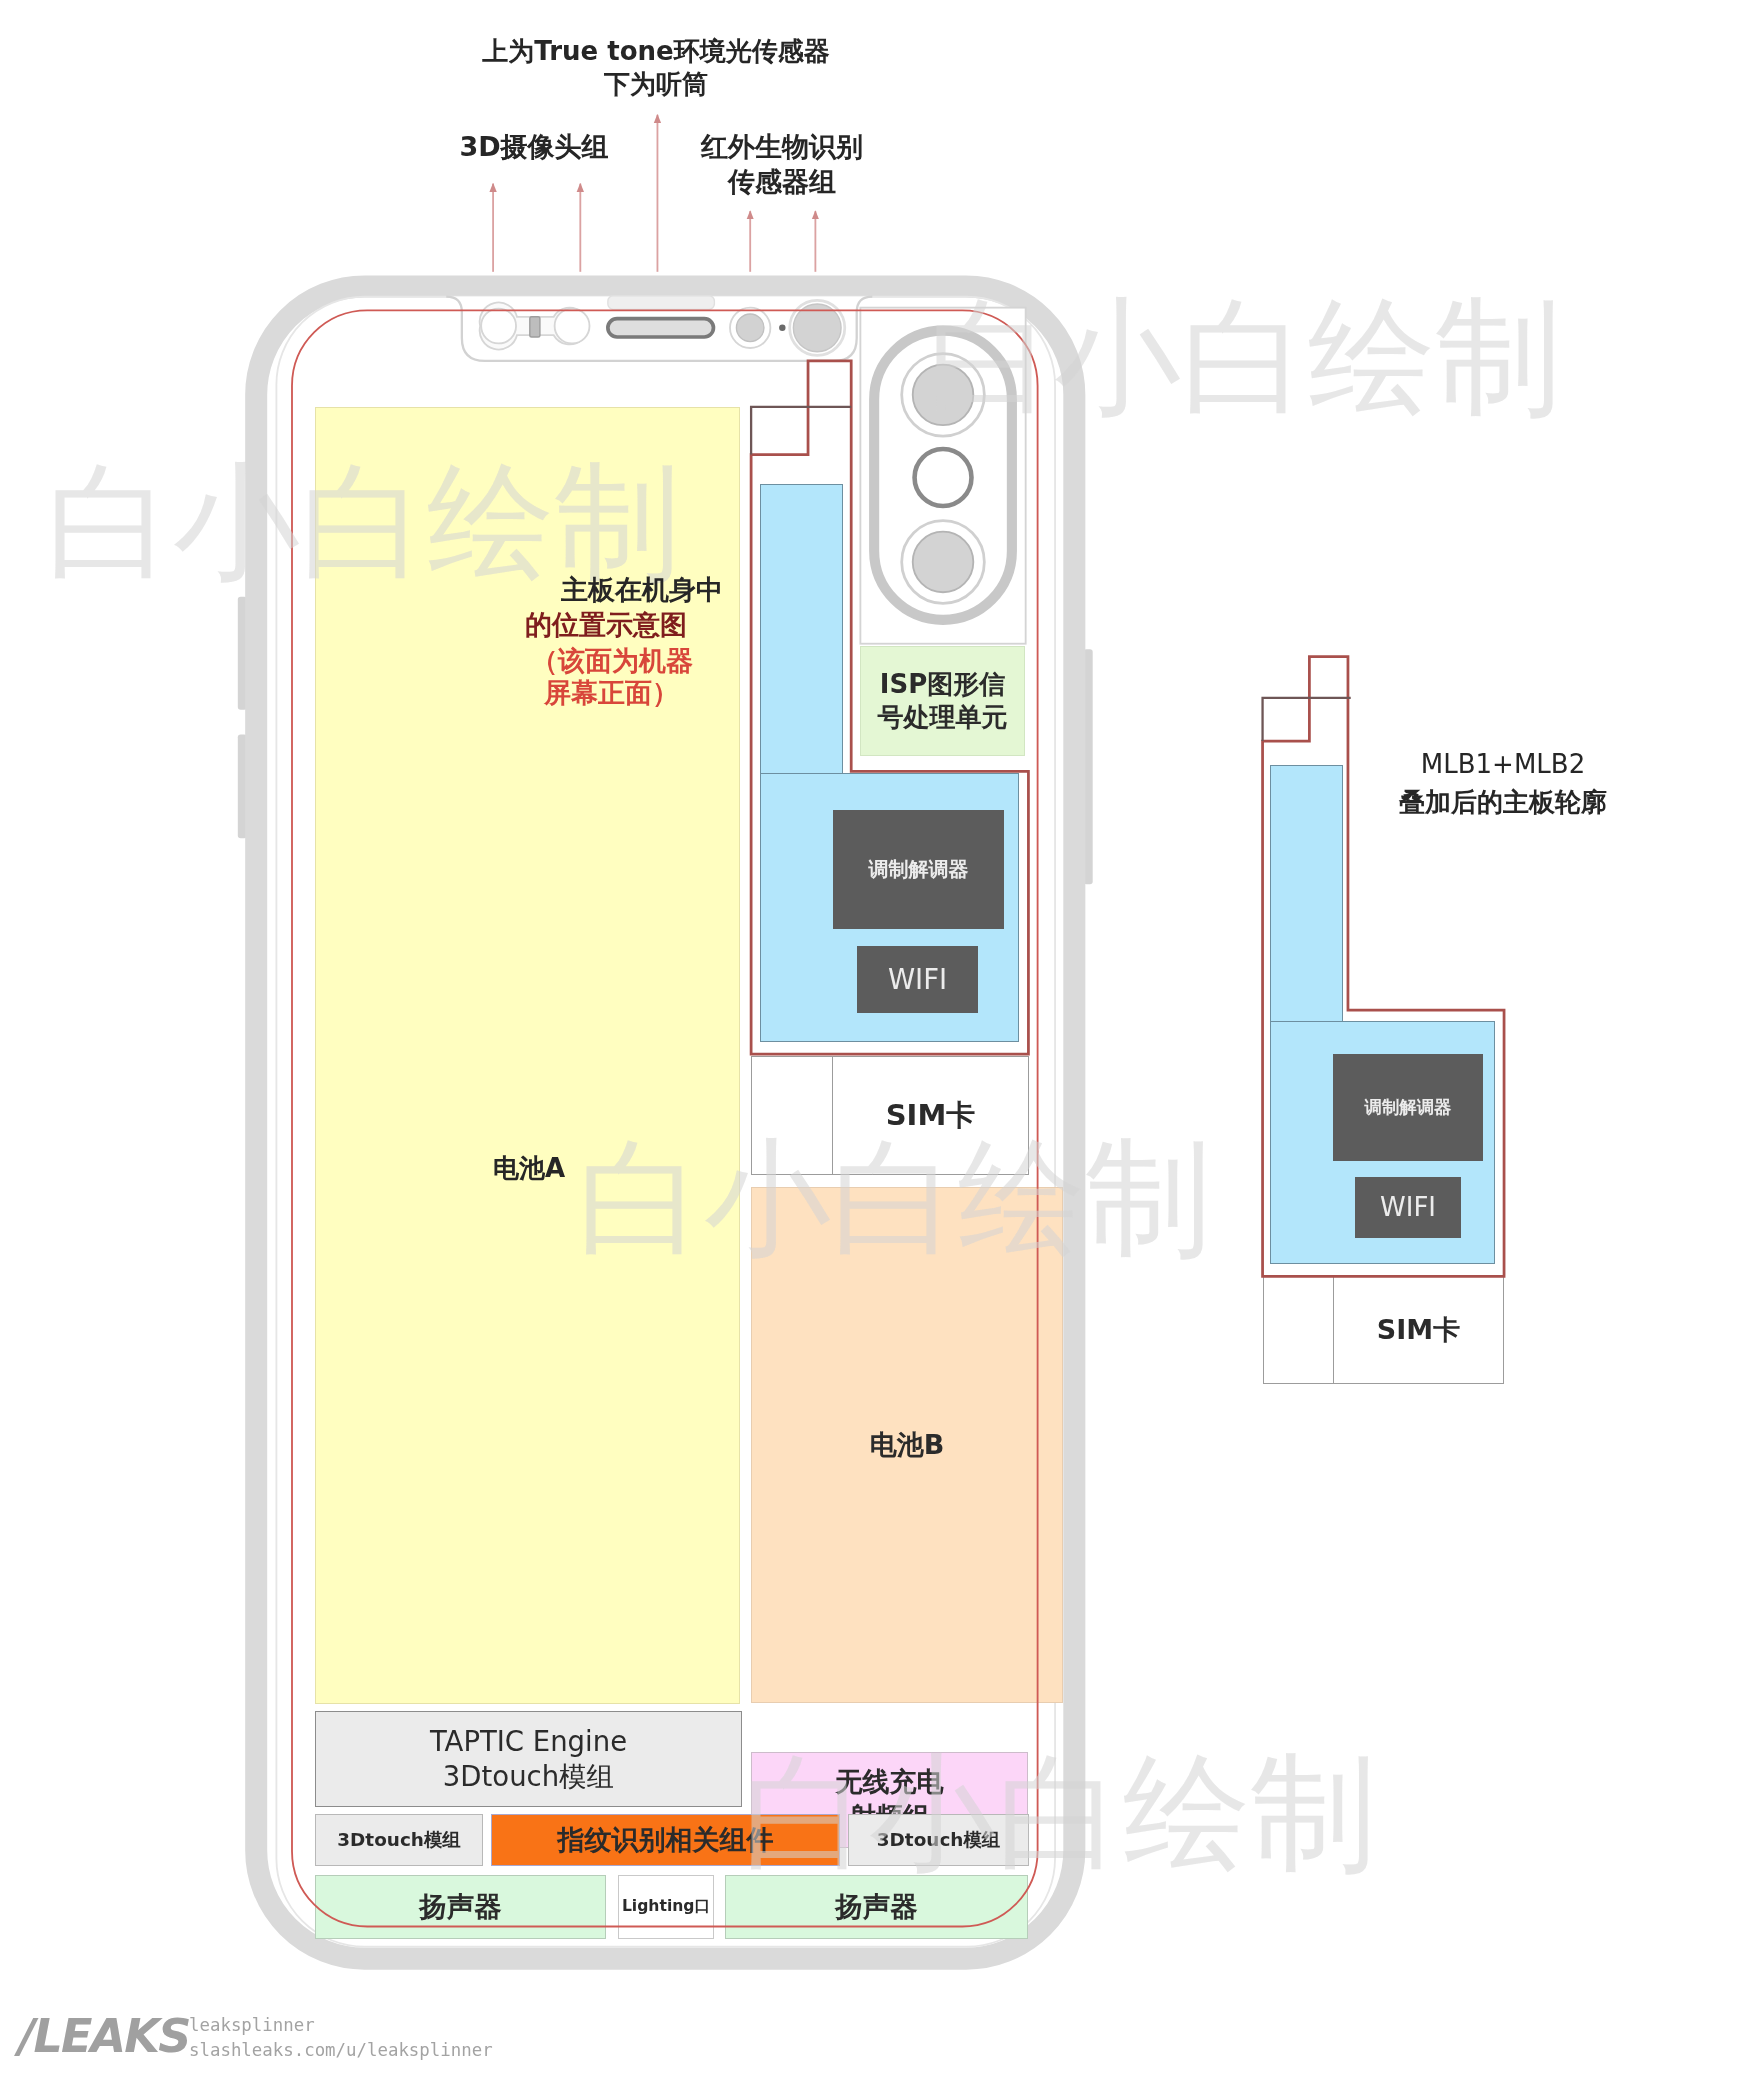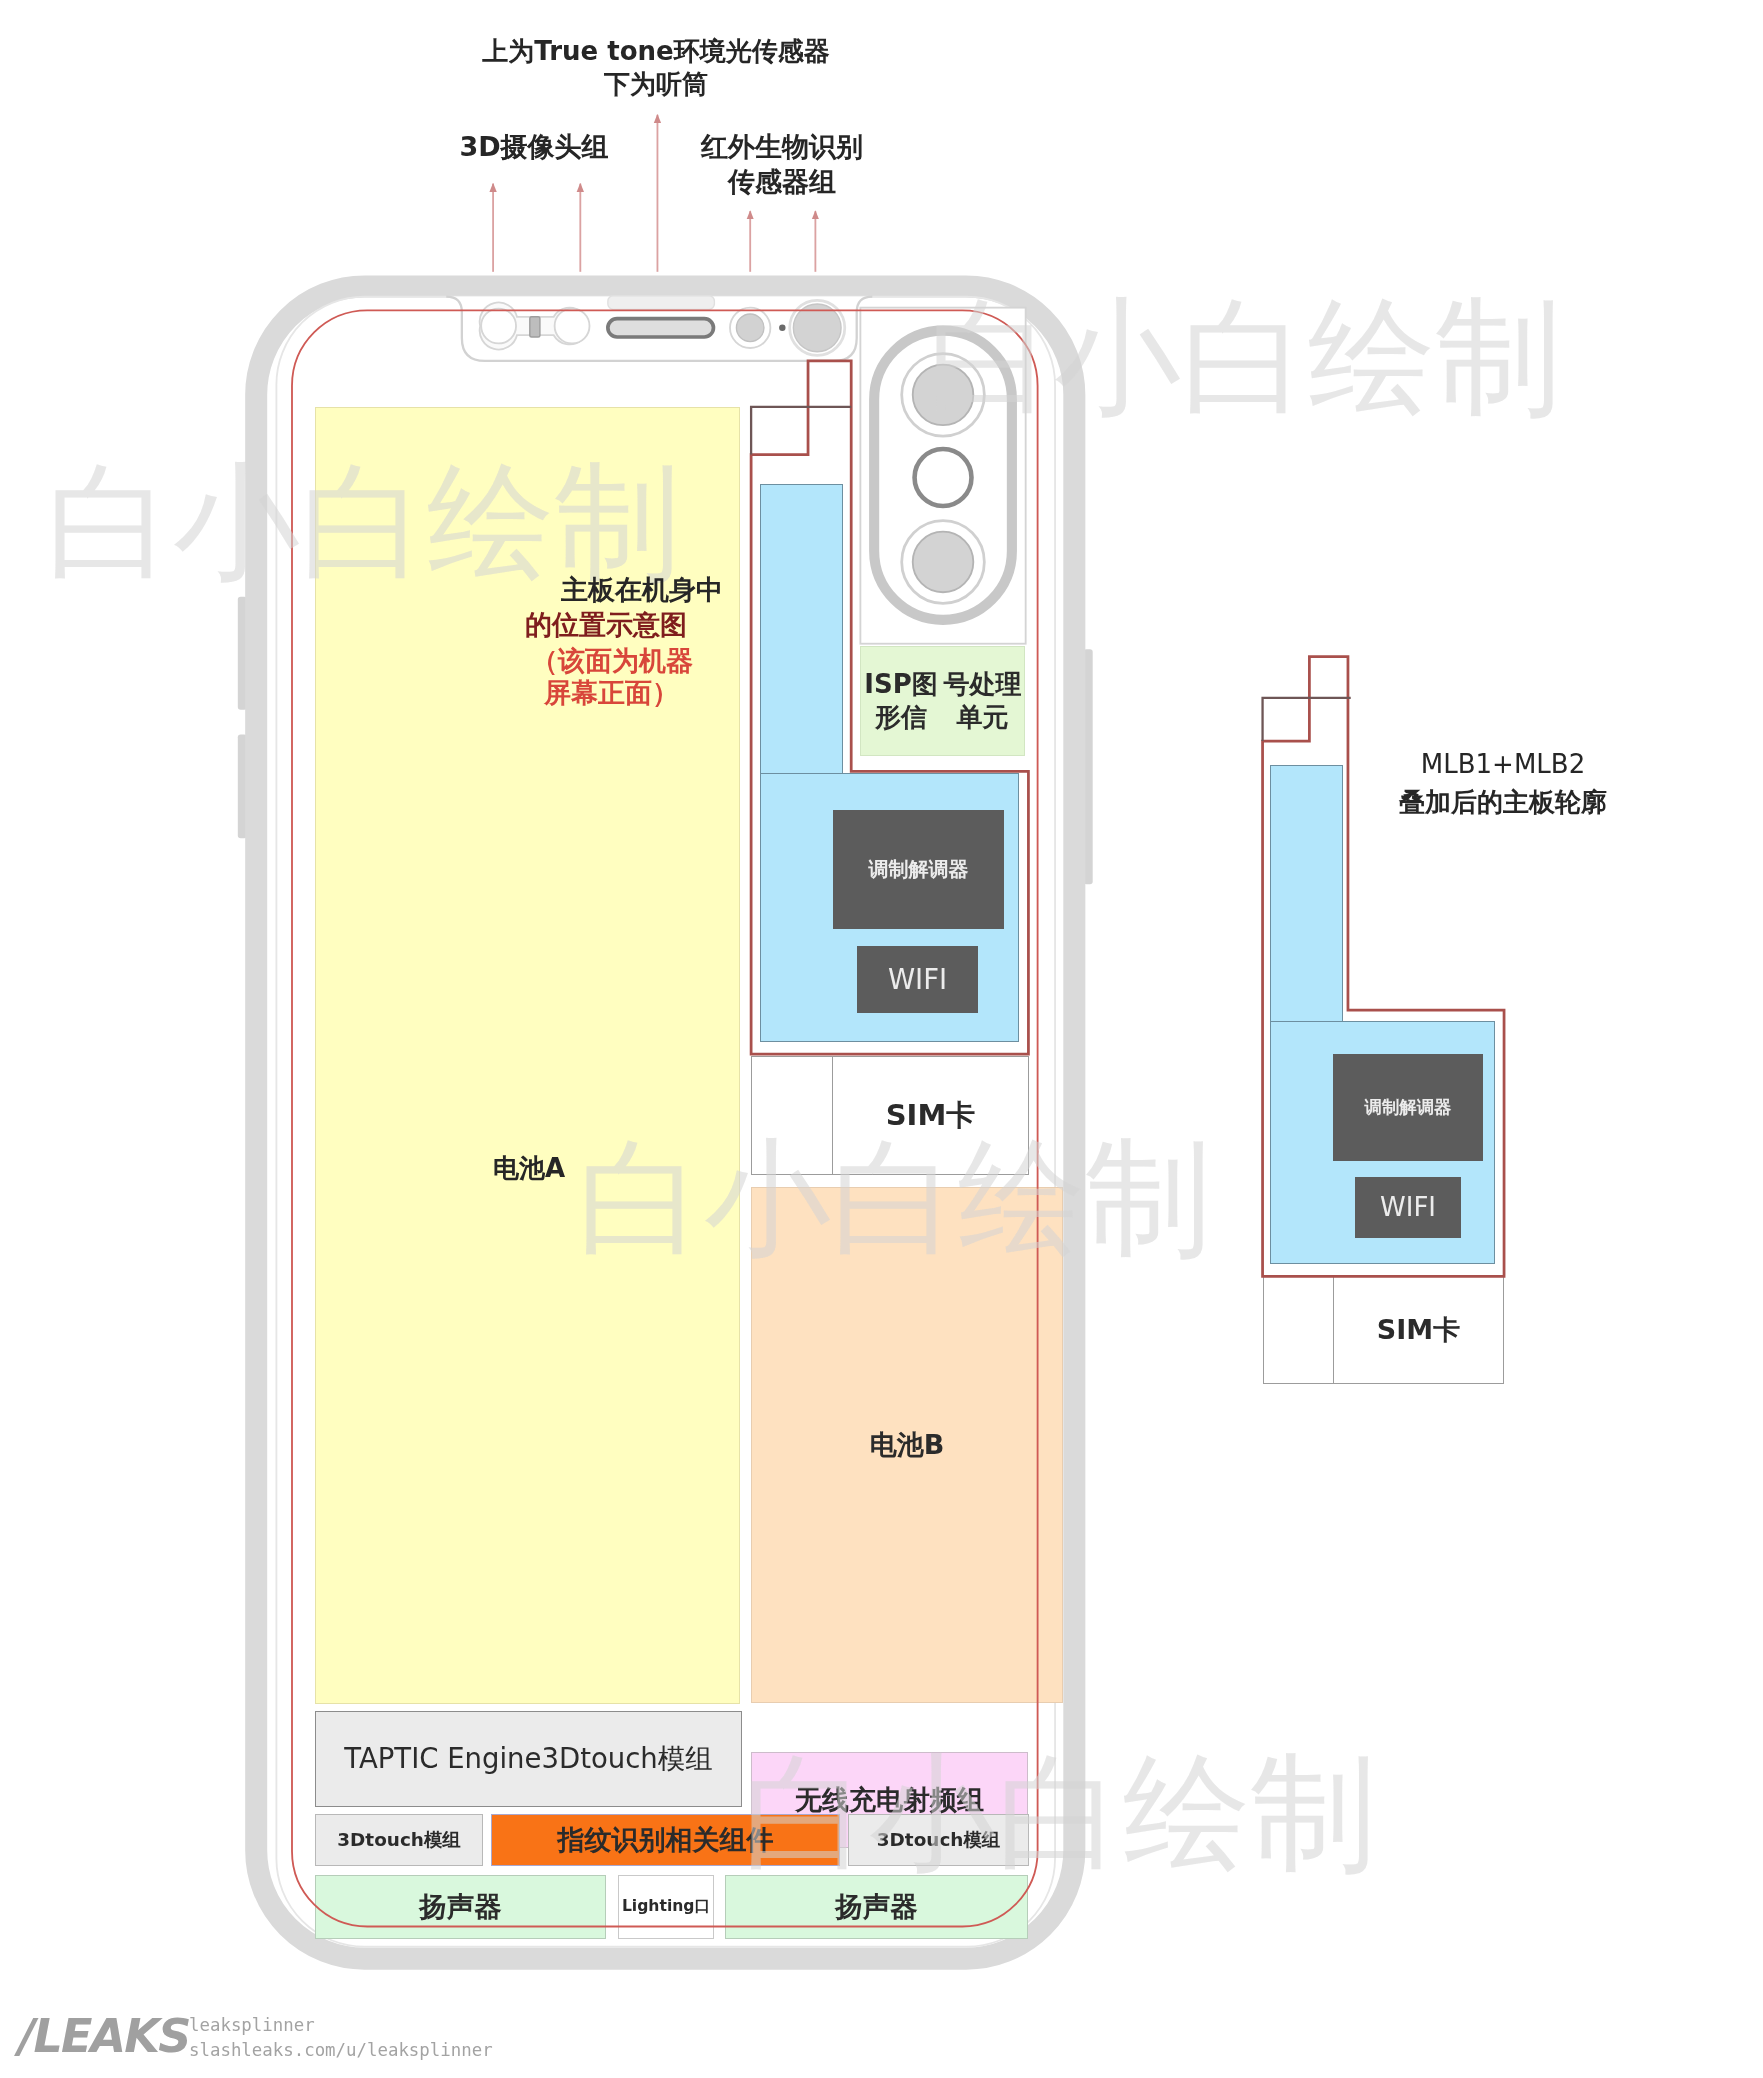--- a/index.html
+++ b/index.html
@@ -3,21 +3,21 @@
 <meta charset="utf-8">
 <style>
   html, body { margin:0; padding:0; background:#ffffff; }
   #canvas {
     position:relative; width:1763px; height:2078px; overflow:hidden;
     background:#ffffff; font-family:"DejaVu Sans", sans-serif; color:#262626;
   }
   .layer { position:absolute; left:0; top:0; width:1763px; height:2078px; pointer-events:none; }
   .z1 { z-index:1; } .z3 { z-index:3; }
   .box {
-    position:absolute; box-sizing:border-box; display:flex; flex-direction:row;
+    position:absolute; box-sizing:border-box; display:flex; flex-direction:column;
     align-items:center; justify-content:center; text-align:center;
     font-weight:bold; color:#2b2b2b; line-height:1.28; z-index:2;
   }
   .lbl { position:absolute; transform:translate(-50%,-50%); white-space:nowrap; font-weight:bold; z-index:5; }
   .note { position:absolute; white-space:nowrap; font-weight:bold; font-size:27px; z-index:5; transform:translateY(-50%); }
   .wm {
     position:absolute; white-space:nowrap; font-size:127px; line-height:1;
     color:rgba(212,212,212,0.55); font-weight:normal; z-index:4; pointer-events:none;
   }
   .chip { color:#ececec; font-weight:bold; }

